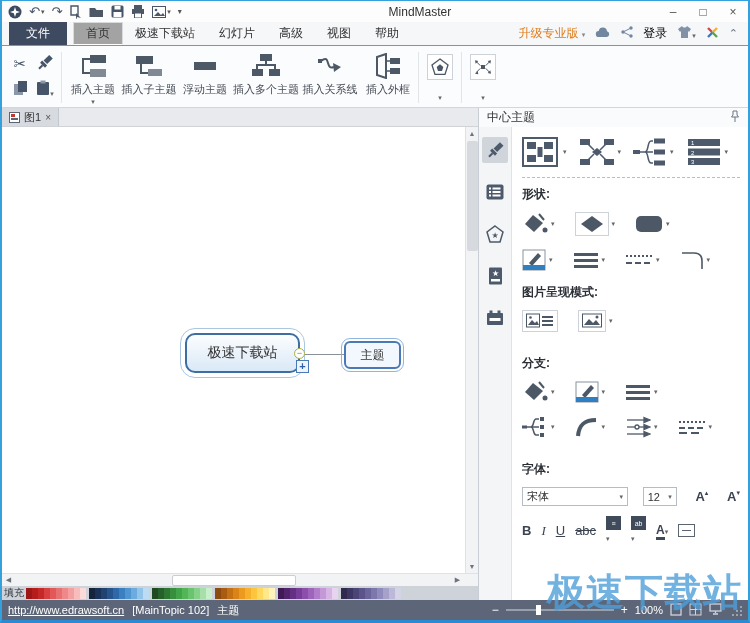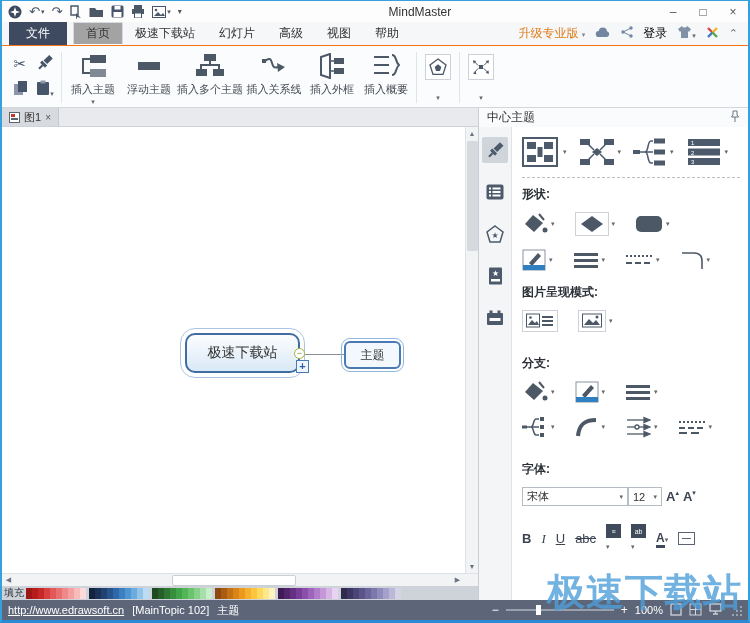--- a/index.html
+++ b/index.html
@@ -89,21 +89,21 @@
   .strip-item.selected { background:#cfd5db; }
   .panel-content { flex:1; padding:8px 8px 0 10px; font-size:12px; overflow:hidden; }
   .lay-row { display:flex; align-items:center; gap:12px; margin:2px 0 10px; }
   .lay-item { display:flex; align-items:center; gap:3px; }
   .dash-sep { border-top:1px dashed #b9bec5; margin:0 0 8px; }
   .sec-label { font-weight:bold; font-size:12px; color:#2b2f36; margin:2px 0 9px; }
   .tool-row { display:flex; align-items:center; margin-bottom:13px; }
   .tool-row .ti { display:flex; align-items:center; gap:3px; margin-right:20px; }
   .boxed { border:1px solid #ccd2d8; background:#fff; display:flex; align-items:center; justify-content:center; padding:2px 3px; }
   .gap-lg { height:8px; }
-  .font-row { display:flex; align-items:center; gap:0; margin-bottom:18px; }
+  .font-row { display:flex; align-items:center; gap:0; margin-bottom:10px;justify-content:space-between; }
   .sel { border:1px solid #b6bcc4; background:#fff; height:19px; display:flex; align-items:center; padding:0 4px; font-size:11px; color:#333; }
   .sel .dd { margin-left:auto; padding-left:4px; }
   .sel.family { width:106px; } .sel.size { width:34px; }
   .azbtn { font-size:13px; font-weight:bold; color:#3c4452; display:flex; align-items:flex-start; margin-left:4px; }
   .azbtn sup { font-size:7px; line-height:7px; }
   .fmt-row { display:flex; align-items:center; gap:10px; }
   .fmt-row .fb { font-size:13px; color:#3c4452; line-height:1; }
   .fmt-b { font-weight:bold; } .fmt-i { font-style:italic; font-family:"Liberation Serif",serif; }
   .fmt-u { text-decoration:underline; } .fmt-s { font-size:10px; text-decoration:line-through; }
   .dkbox { width:15px; height:14px; background:#3f4a5a; color:#fff; font-size:7px; display:flex; align-items:center; justify-content:center; }
@@ -251,20 +251,30 @@
             <rect x="12" y="2" width="16" height="8"></rect>
             <rect x="12" y="16" width="16" height="8" opacity=".7"></rect>
           </svg>
         </span>
       <span class="blabel">插入主题</span>
       <span class="dd">▾</span>
     </div>
     <div class="big-btn">
       <span class="bicon">
           <svg class="ic" width="30" height="26" viewBox="0 0 30 26">
+            <rect x="2" y="3" width="17" height="8"></rect>
+            <path class="stk" d="M7 11v9h7"></path>
+            <rect x="14" y="16" width="14" height="7" opacity=".7"></rect>
+          </svg>
+        </span>
+      <span class="blabel">插入子主题</span>
+    </div>
+    <div class="big-btn">
+      <span class="bicon">
+          <svg class="ic" width="30" height="26" viewBox="0 0 30 26">
             <rect x="4" y="9" width="22" height="8"></rect>
           </svg>
         </span>
       <span class="blabel">浮动主题</span>
     </div>
     <div class="big-btn" style="width:66px;">
       <span class="bicon">
           <svg class="ic" width="30" height="26" viewBox="0 0 30 26">
             <rect x="9" y="1" width="12" height="7"></rect>
             <path class="stk" d="M15 8v4M15 12H6v4M15 12h9v4"></path>
@@ -288,29 +298,20 @@
     <div class="big-btn" style="width:54px;">
       <span class="bicon">
           <svg class="ic" width="28" height="26" viewBox="0 0 28 26">
             <path class="stk" d="M12 1L3 4v18l9 3z"></path>
             <rect x="16" y="5" width="10" height="6"></rect>
             <rect x="16" y="15" width="10" height="6"></rect>
             <path class="stk1" d="M12 8h4M12 18h4"></path>
           </svg>
         </span>
       <span class="blabel">插入外框</span>
-    </div>
-    <div class="big-btn" style="width:54px;">
-      <span class="bicon">
-          <svg class="ic" width="28" height="26" viewBox="0 0 28 26">
-            <path class="stk" d="M2 4h15M2 12h15M2 20h15"></path>
-            <path class="stk" d="M20 2c5 0 3 7 7 10-4 3-2 10-7 10"></path>
-          </svg>
-        </span>
-      <span class="blabel">插入概要</span>
     </div>
 
     <div class="rsep"></div>
     <div class="tool-btn">
       <span class="tbox">
           <svg width="20" height="20" viewBox="0 0 30 28">
             <path class="stk" d="M15 2l12 9-4.5 14h-15L3 11z"></path>
             <path class="ic" d="M15 10l5 4-2 6h-6l-2-6z" fill="#4d5866"></path>
           </svg>
         </span>

